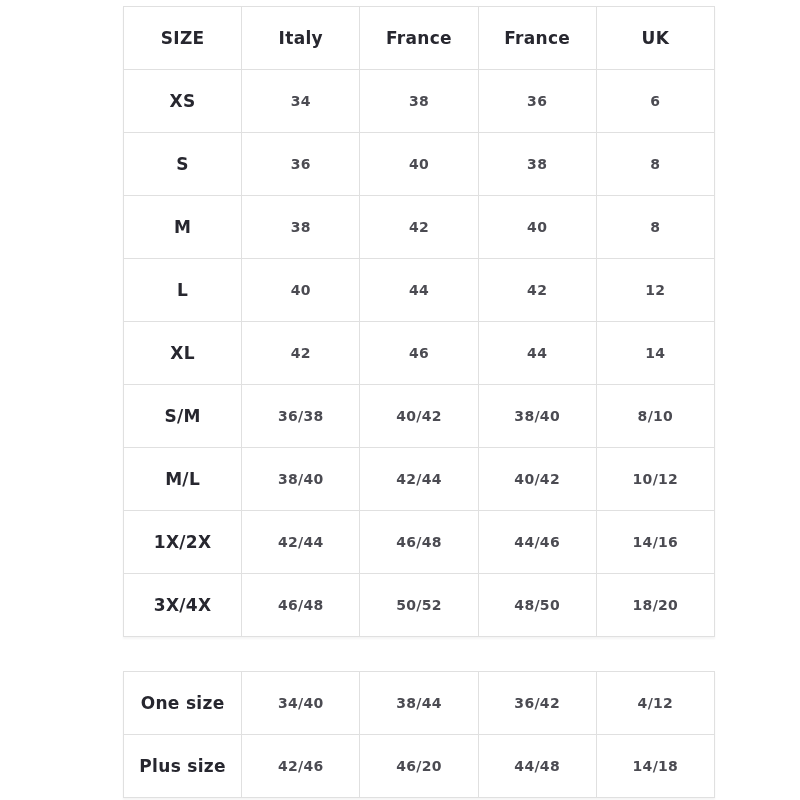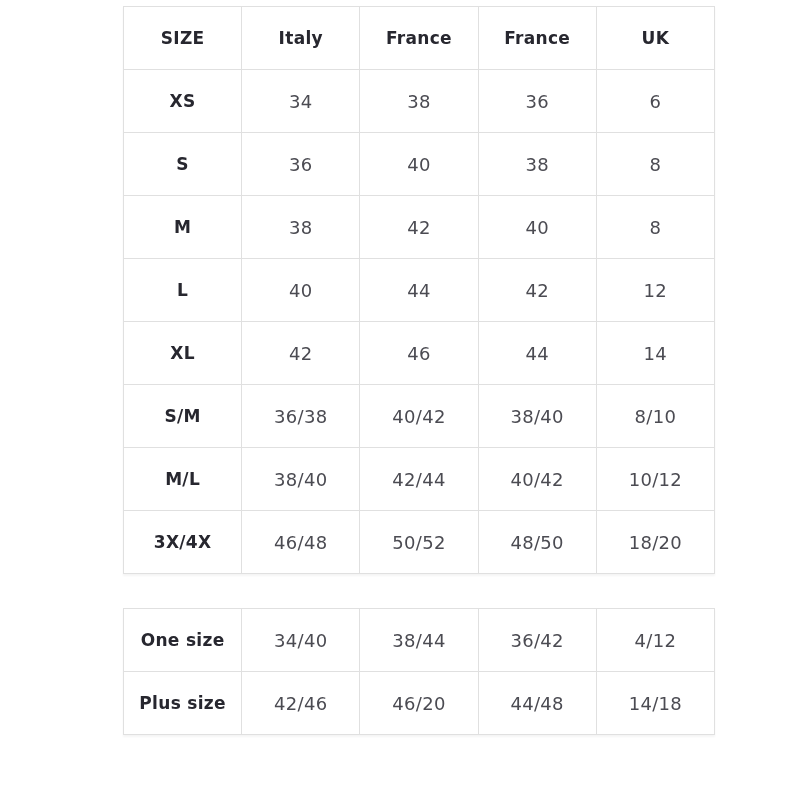--- a/index.html
+++ b/index.html
@@ -16,21 +16,21 @@
     border-collapse:collapse;width:100%;table-layout:fixed;background:#fff;
     box-shadow:0 2px 2px rgba(0,0,0,0.045);
     margin-left:28px;
   }
   table.size-table + table.size-table{margin-top:34px;}
   th,td{
     border:1px solid var(--border);
     height:62px;text-align:center;vertical-align:middle;padding:0;
   }
   th{font-size:17px;font-weight:bold;color:var(--label);letter-spacing:.3px;}
-  td{font-size:18px;font-weight:normal;color:var(--value);letter-spacing:.3px;}
+  td{font-size:14px;font-weight:bold;color:var(--value);letter-spacing:.3px;}
   td.label{font-size:17px;font-weight:bold;color:var(--label);text-align:center;}
 </style>
 </head>
 <body>
 
 <div class="tables-wrap">
     <table class="size-table">
       <thead>
         <tr>
           <th>SIZE</th>
@@ -84,20 +84,27 @@
           <td class="">8/10</td>
         </tr>
         <tr>
           <td class="label">M/L</td>
           <td class="">38/40</td>
           <td class="">42/44</td>
           <td class="">40/42</td>
           <td class="">10/12</td>
         </tr>
         <tr>
+          <td class="label">1X/2X</td>
+          <td class="">42/44</td>
+          <td class="">46/48</td>
+          <td class="">44/46</td>
+          <td class="">14/16</td>
+        </tr>
+        <tr>
           <td class="label">3X/4X</td>
           <td class="">46/48</td>
           <td class="">50/52</td>
           <td class="">48/50</td>
           <td class="">18/20</td>
         </tr>
       </tbody>
     </table>
     <table class="size-table">
       <tbody>

